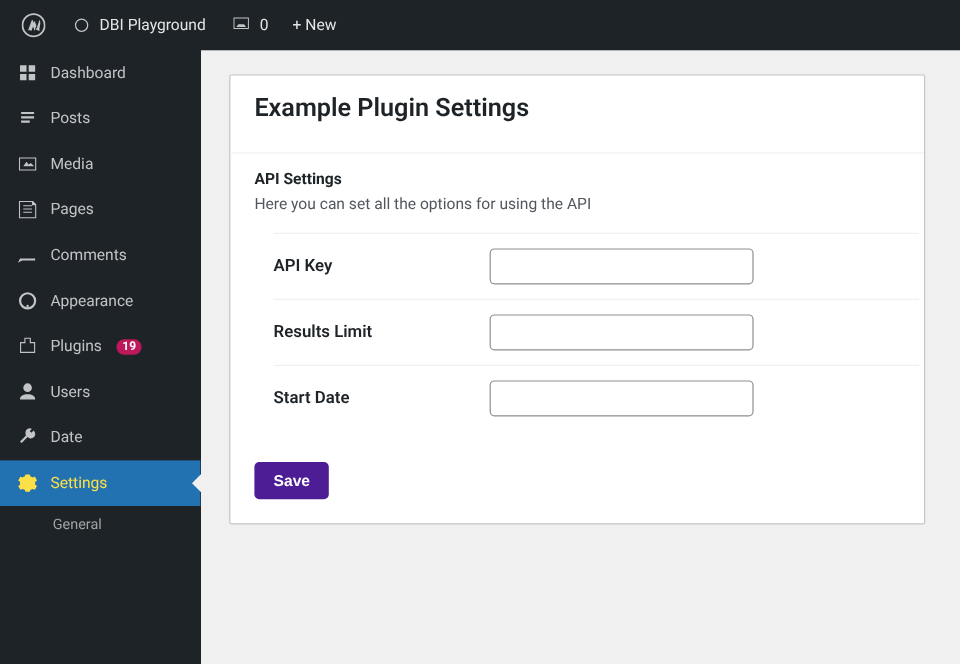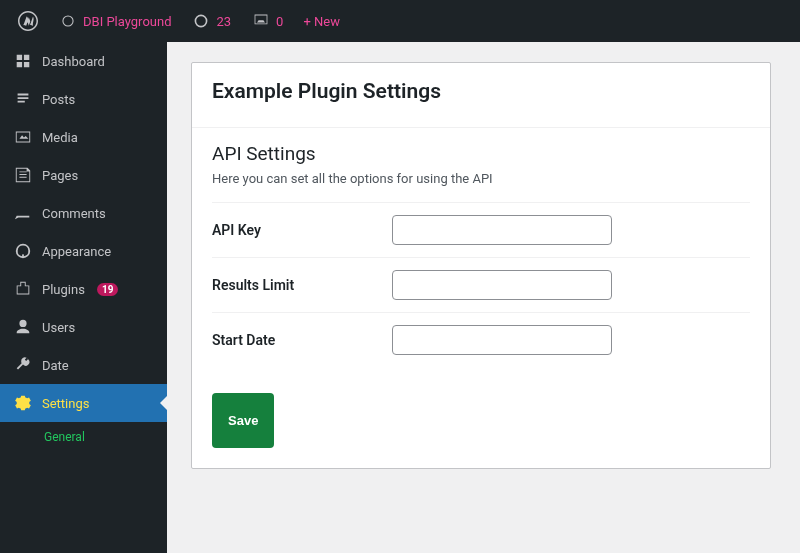--- a/index.html
+++ b/index.html
@@ -16,21 +16,21 @@
       gap: 0;
       flex-shrink: 0;
     }
     .admin-bar-item {
       display: flex;
       align-items: center;
       gap: 5px;
       padding: 0 10px;
       height: 42px;
       font-size: 13px;
-      color: #ec4899;
+      color: #e5e5e5;
       cursor: pointer;
       white-space: nowrap;
     }
     .admin-bar-icon {
       width: 20px;
       height: 20px;
       display: flex;
       align-items: center;
       justify-content: center;
     }
@@ -93,21 +93,21 @@
       border-radius: 9px;
       padding: 1px 5px;
       min-width: 18px;
       text-align: right;
       margin-left: 2px;
     }
     .sidebar-sub-item {
       display: flex;
       align-items: center;
       padding: 8px 14px 8px 44px;
-      color: #22c55e;
+      color: #a3a3a3;
       font-size: 12px;
       cursor: pointer;
     }
 
     
     .content-area {
       flex: 1;
       background: #f0f0f1;
       overflow-y: auto;
       padding: 20px 24px;
@@ -119,33 +119,34 @@
       max-width: 580px;
     }
     .page-title {
       font-size: 21px;
       font-weight: 600;
       color: #1d2327;
       padding: 16px 20px 24px;
       border-bottom: 1px solid #f0f0f1;
     }
     .section-title {
-      font-size: 19px;
-      font-weight: 400;
+      font-size: 13px;
+      font-weight: 700;
       color: #1d2327;
       padding: 14px 20px 6px;
     }
     .section-desc {
       font-size: 13px;
       color: #50575e;
       padding: 0 20px 16px;
     }
     .settings-table {
       width: 100%;
       padding: 0 20px 20px;
+      margin-left: 16px;
     }
     .settings-row {
       display: flex;
       align-items: center;
       padding: 12px 0;
       border-top: 1px solid #f0f0f1;
     }
     .settings-label {
       font-size: 14px;
       font-weight: 600;
@@ -156,25 +157,25 @@
     .settings-input {
       border: 1px solid #8c8f94;
       border-radius: 4px;
       padding: 6px 10px;
       font-size: 14px;
       width: 220px;
       outline: none;
       background: #fff;
     }
     .save-btn {
-      background: #15803d;
+      background: #4c1d95;
       color: #fff;
       border: none;
       border-radius: 4px;
-      padding: 20px 16px;
+      padding: 8px 16px;
       font-size: 13px;
       font-weight: 600;
       cursor: pointer;
       margin: 6px 20px 20px;
     }
   </style>
 </head>
 <body>
 
 <div class="admin-bar">
@@ -189,28 +190,20 @@
     <div class="admin-bar-icon">
       <svg viewBox="0 0 20 20" width="14" height="14">
           <path d="M10 2a8 8 0 100 16A8 8 0 0010 2zm0 1.5a6.5 6.5 0 110 13 6.5 6.5 0 010-13z"></path>
         </svg>
     </div>
     <span>DBI Playground</span>
   </div>
   <div class="admin-bar-item">
     <div class="admin-bar-icon">
       <svg viewBox="0 0 20 20" width="16" height="16" fill="#c3c4c7">
-          <path d="M10 2a8 8 0 00-8 8h2a6 6 0 016-6V2zm0 16a8 8 0 008-8h-2a6 6 0 01-6 6v2zm8-8a8 8 0 00-8-8v2a6 6 0 016 6h2zM2 10a8 8 0 008 8v-2a6 6 0 01-6-6H2z"></path>
-        </svg>
-    </div>
-    <span>23</span>
-  </div>
-  <div class="admin-bar-item">
-    <div class="admin-bar-icon">
-      <svg viewBox="0 0 20 20" width="16" height="16" fill="#c3c4c7">
           <path d="M2 2h16v12H2V2zm1 1v10h14V3H3zm2 9l2-3h6l2 3H5z"></path>
         </svg>
     </div>
     <span>0</span>
   </div>
   <div class="admin-bar-item">
     <span>+ New</span>
   </div>
 </div>
 

